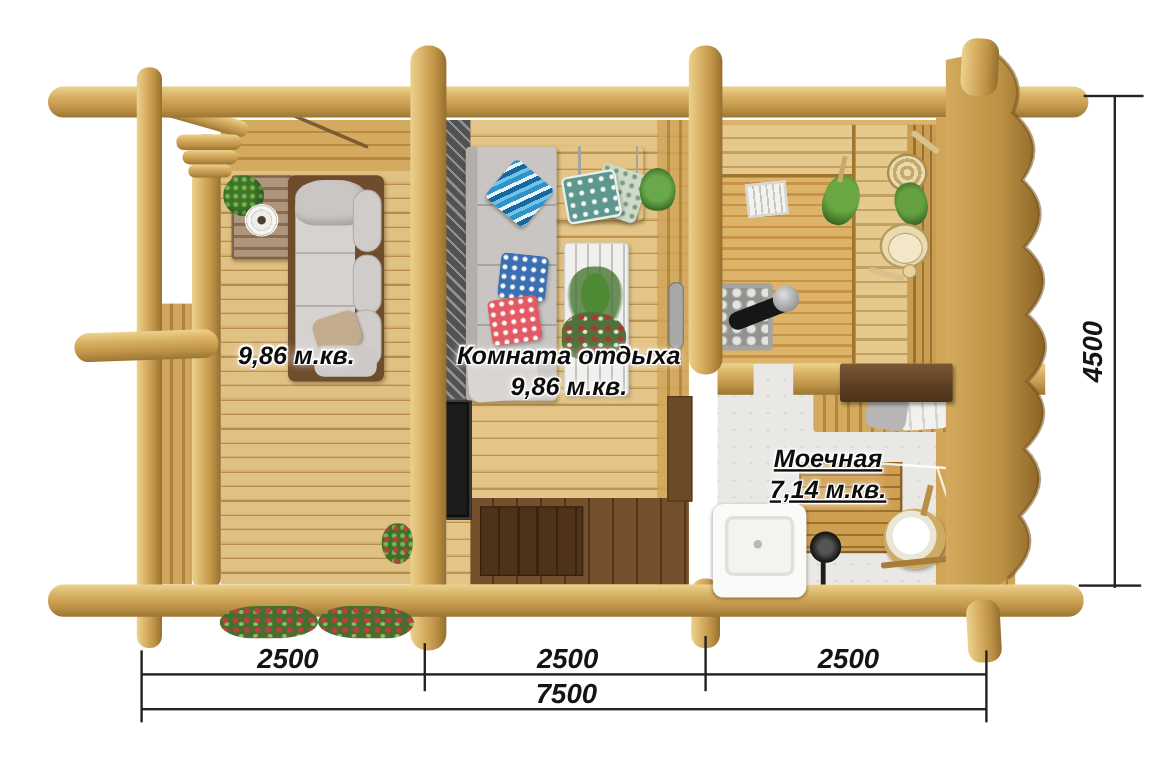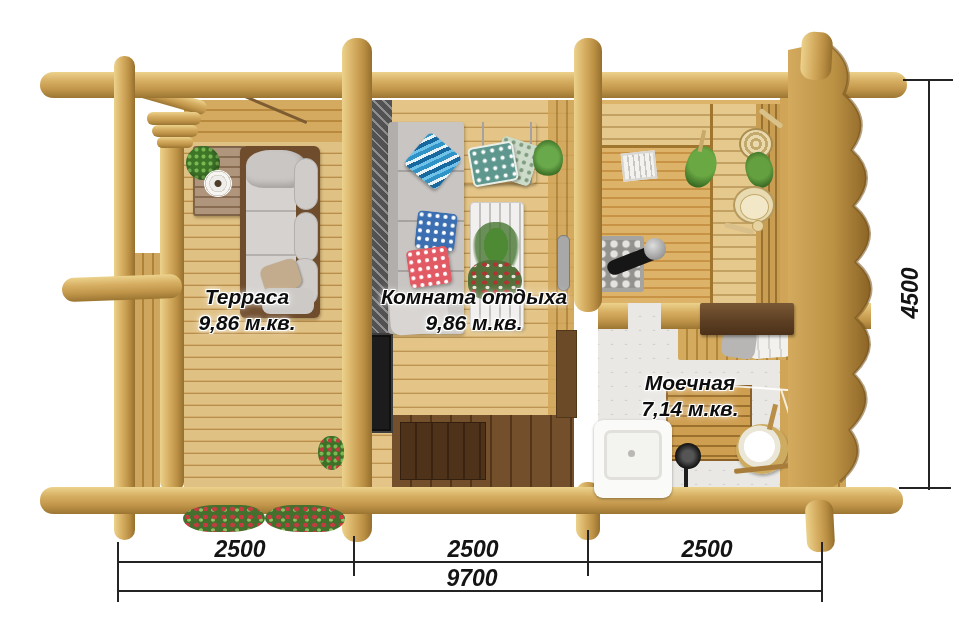--- a/index.html
+++ b/index.html
@@ -141,41 +141,40 @@
   <div style="left:700px;top:303px;width:94px;height:32px;background:linear-gradient(180deg,#7a5835,#5b3e22 60%,#4c3119);border-radius:2px;box-shadow:1px 2px 3px rgba(0,0,0,.35);"></div>
 
   <div style="left:594px;top:420px;width:78px;height:78px;background:#fafaf8;border-radius:9px;box-shadow:0 1px 3px rgba(0,0,0,.35);"></div>
   <div style="left:604px;top:430px;width:58px;height:50px;background:#f3f3f0;border:3px solid #e1e0dc;border-radius:7px;"></div>
   <div style="left:628px;top:450px;width:7px;height:7px;border-radius:50%;background:#b9b8b4;"></div>
   <div style="left:183px;top:505px;width:82px;height:27px;border-radius:40% 30% 45% 35%/50%;background-color:#456f2c;background-image:radial-gradient(#c63b42 2px,transparent 3px),radial-gradient(#8fbf62 1.5px,transparent 2.5px);background-size:9px 8px,12px 10px;"></div>
   <div style="left:265px;top:505px;width:80px;height:27px;border-radius:35% 45% 30% 45%/50%;background-color:#456f2c;background-image:radial-gradient(#c63b42 2px,transparent 3px),radial-gradient(#8fbf62 1.5px,transparent 2.5px);background-size:9px 8px,12px 10px;"></div>
   <div style="left:318px;top:436px;width:26px;height:34px;border-radius:50% 45% 50% 55%;background-color:#3f7028;background-image:radial-gradient(#c03a40 1.5px,transparent 2.5px),radial-gradient(#7ab854 1.5px,transparent 2.5px);background-size:8px 9px,7px 7px;"></div>
 
   <div class="room-label" style="left:247px;top:284px;">
-    <div style="position:static;">Терраса</div>
     <div style="position:static;">9,86 м.кв.</div>
   </div>
   <div class="room-label" style="left:474px;top:284px;">
     <div style="position:static;text-align:center;">Комната отдыха</div>
     <div style="position:static;">9,86 м.кв.</div>
   </div>
-  <div class="room-label" style="left:690px;top:370px;">
+  <div class="room-label" style="left:690px;top:370px;text-decoration:underline;">
     <div style="position:static;">Моечная</div>
     <div style="position:static;">7,14 м.кв.</div>
   </div>
 
   <div class="dim-line" style="left:118px;top:561px;width:704px;height:2px;"></div>
   <div class="dim-line" style="left:118px;top:590px;width:704px;height:2px;"></div>
   <div class="dim-line" style="left:117px;top:542px;width:2px;height:60px;"></div>
   <div class="dim-line" style="left:353px;top:536px;width:2px;height:40px;"></div>
   <div class="dim-line" style="left:587px;top:530px;width:2px;height:46px;"></div>
   <div class="dim-line" style="left:821px;top:542px;width:2px;height:60px;"></div>
   <div class="dim-num" style="left:240px;top:537px;">2500</div>
   <div class="dim-num" style="left:473px;top:537px;">2500</div>
   <div class="dim-num" style="left:707px;top:537px;">2500</div>
-  <div class="dim-num" style="left:472px;top:566px;">9700</div>
+  <div class="dim-num" style="left:472px;top:566px;">7500</div>
 
   <div class="dim-line" style="left:928px;top:80px;width:2px;height:410px;"></div>
   <div class="dim-line" style="left:903px;top:79px;width:50px;height:2px;"></div>
   <div class="dim-line" style="left:899px;top:487px;width:52px;height:2px;"></div>
   <div class="dim-num" style="left:910px;top:293px;transform:translate(-50%,-50%) rotate(-90deg);">4500</div>
 
 </div>
 
 </body></html>

